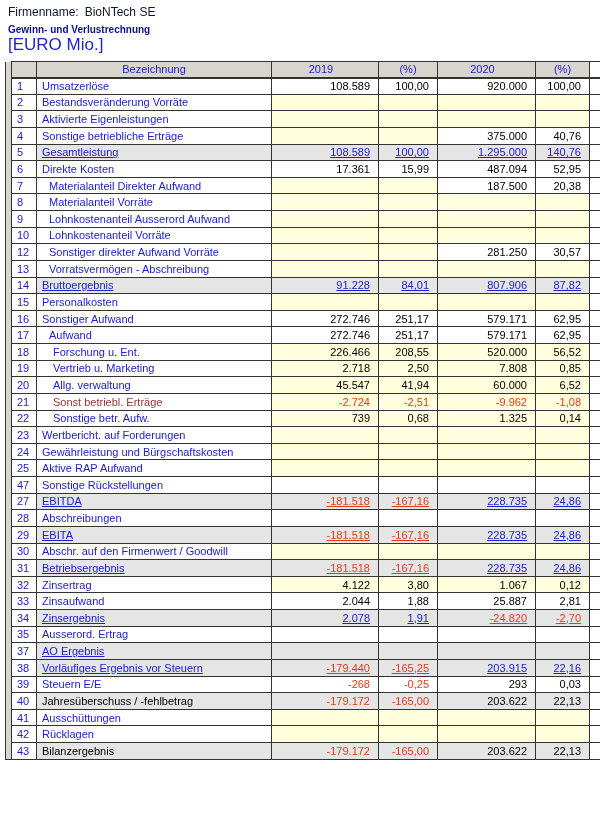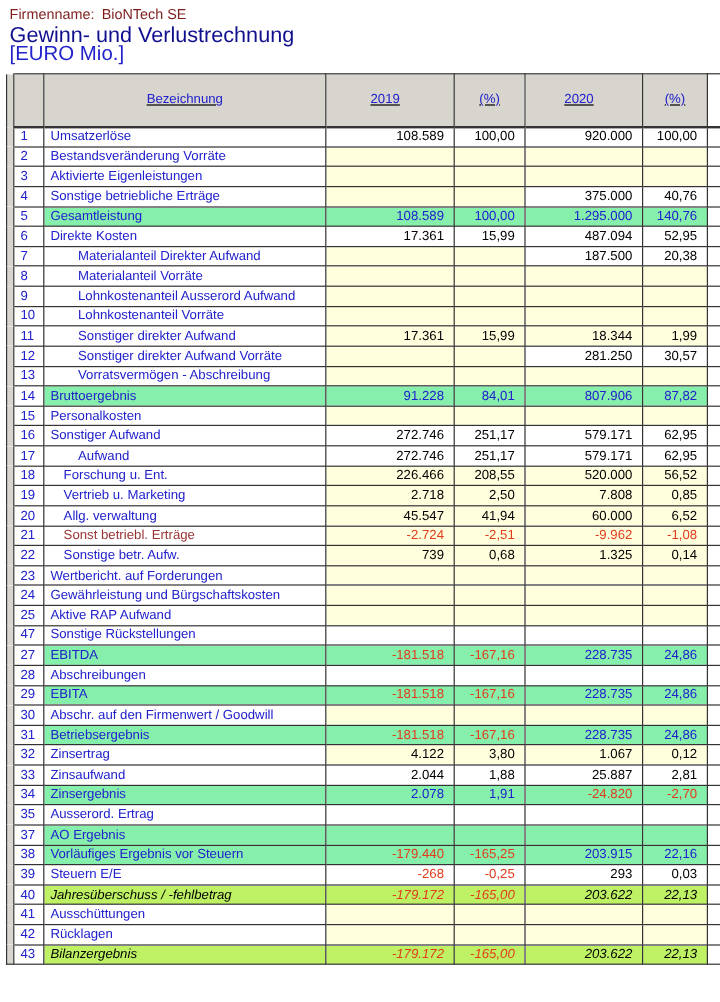--- a/index.html
+++ b/index.html
@@ -1,51 +1,51 @@
 <!DOCTYPE html>
 <html><head>
 <meta charset="utf-8">
 <style>
   html,body{margin:0;padding:0;background:#fff;}
   .page{position:relative;width:600px;height:835px;background:#ffffff;overflow:hidden;
         font-family:"Liberation Sans",sans-serif;}
   .titles{padding:5px 0 0 8px;}
-  .company{color:#7f1d1d;font-size:12px;line-height:15px;}
+  .company{color:#0f172a;font-size:12px;line-height:15px;}
   .company .sp{display:inline-block;width:6px;}
-  .rtitle{color:#10108e;font-size:18px;font-weight:normal;line-height:15px;margin-top:2px;}
+  .rtitle{color:#10108e;font-size:10px;font-weight:bold;line-height:15px;margin-top:2px;}
   .unit{color:#2323cc;font-size:17px;line-height:14px;margin-top:1px;}
 
   table{border-collapse:collapse;table-layout:fixed;width:595px;margin:9px 0 0 5px;}
   th,td{padding:0;overflow:hidden;white-space:nowrap;font-size:11px;
         border:1px solid #333333;}
-  thead tr{height:44px;text-decoration:underline;}
+  thead tr{height:16px;}
   tbody tr{height:16.63px;}
   thead th{background:#d8d5ce;color:#2020cc;font-weight:normal;border-bottom:2px solid #333;}
   th.h-bez{text-align:center;}
   th.h-year{padding-right:8px;}
   th.h-pct{text-align:center;}
 
   .strip{background:#d8d5ce;border-top:none;border-bottom:none;}
   thead .strip{border-bottom:none;}
   tbody tr:last-child .strip{border-bottom:1px solid #333;}
   .rsliver{background:#ffffff;border-right:none;}
   thead .rsliver{background:#ffffff;}
 
   td.num{color:#2020cc;text-align:left;padding-left:5px;background:#ffffff;}
   td.label{text-align:left;}
   td.val{text-align:right;padding-right:8px;}
 
   .ind0{padding-left:5px;}
-  .ind1{padding-left:28px;}
+  .ind1{padding-left:12px;}
   .ind2{padding-left:16px;}
 
   .bg-w{background:#ffffff;}
   .bg-y{background:#ffffdd;}
-  .bg-g{background:#86efac;}
-  .bg-d{background:#bef264;font-style:italic;}
+  .bg-g{background:#e5e5e5;text-decoration:underline;}
+  .bg-d{background:#e5e5e5;}
 
   .c-k{color:#000000;}
   .c-b{color:#2020cc;}
   .c-r{color:#e03c1c;}
   .c-m{color:#993333;}
 </style>
 </head>
 <body>
 
 <div class="page">
@@ -174,30 +174,20 @@
           <td class="num">10</td>
           <td class="label ind1 bg-w c-b">Lohnkostenanteil Vorräte</td>
           <td class="val bg-y c-k"></td>
           <td class="val bg-y c-k"></td>
           <td class="val bg-y c-k"></td>
           <td class="val bg-y c-k"></td>
           <td class="rsliver"></td>
         </tr>
         <tr>
           <td class="strip"></td>
-          <td class="num">11</td>
-          <td class="label ind1 bg-w c-b">Sonstiger direkter Aufwand</td>
-          <td class="val bg-y c-k">17.361</td>
-          <td class="val bg-y c-k">15,99</td>
-          <td class="val bg-y c-k">18.344</td>
-          <td class="val bg-y c-k">1,99</td>
-          <td class="rsliver"></td>
-        </tr>
-        <tr>
-          <td class="strip"></td>
           <td class="num">12</td>
           <td class="label ind1 bg-w c-b">Sonstiger direkter Aufwand Vorräte</td>
           <td class="val bg-y c-k"></td>
           <td class="val bg-y c-k"></td>
           <td class="val bg-w c-k">281.250</td>
           <td class="val bg-w c-k">30,57</td>
           <td class="rsliver"></td>
         </tr>
         <tr>
           <td class="strip"></td>

